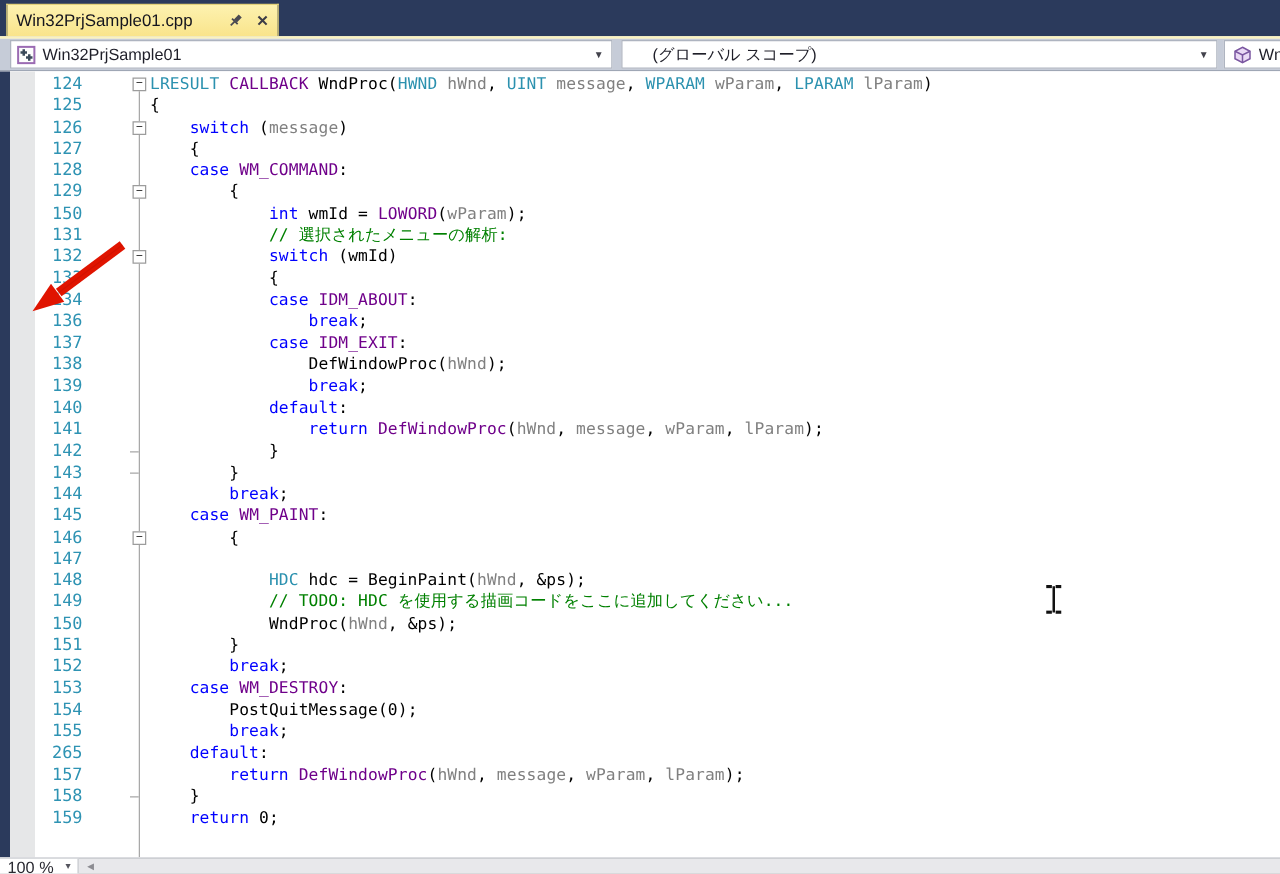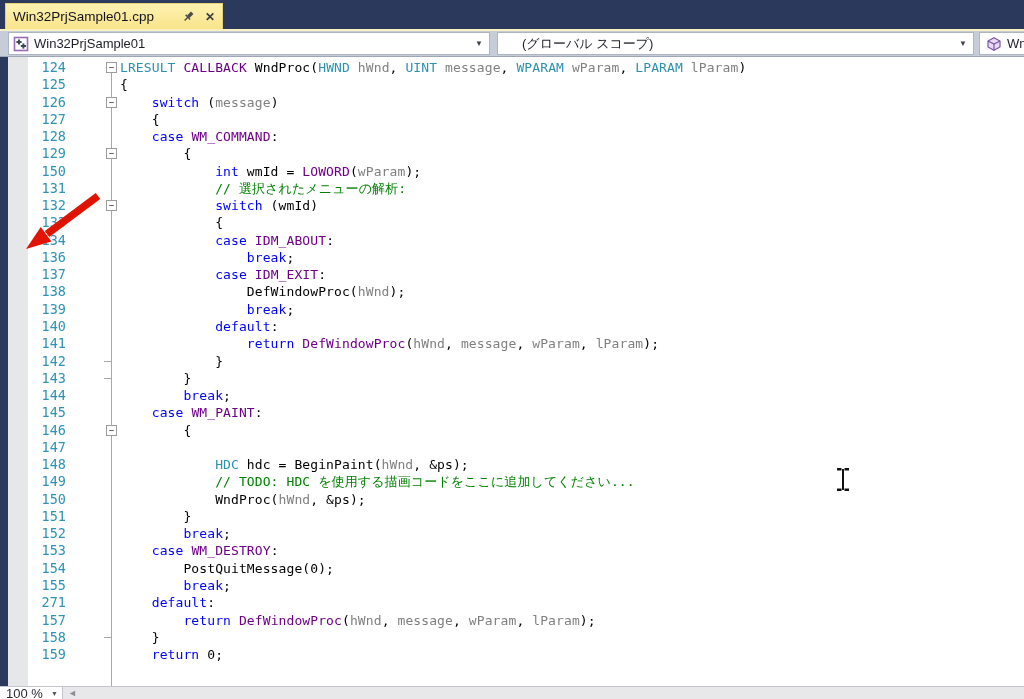--- a/index.html
+++ b/index.html
@@ -271,21 +271,21 @@
         </div>
         <div class="row">
           <span class="ln">154</span>
           <span class="code">        <span class="tk-plain">PostQuitMessage(0);</span></span>
         </div>
         <div class="row">
           <span class="ln">155</span>
           <span class="code">        <span class="tk-kw">break</span><span class="tk-plain">;</span></span>
         </div>
         <div class="row">
-          <span class="ln">271</span>
+          <span class="ln">265</span>
           <span class="code">    <span class="tk-kw">default</span><span class="tk-plain">:</span></span>
         </div>
         <div class="row">
           <span class="ln">157</span>
           <span class="code">        <span class="tk-kw">return</span><span class="tk-plain"> </span><span class="tk-macro">DefWindowProc</span><span class="tk-plain">(</span><span class="tk-param">hWnd</span><span class="tk-plain">, </span><span class="tk-param">message</span><span class="tk-plain">, </span><span class="tk-param">wParam</span><span class="tk-plain">, </span><span class="tk-param">lParam</span><span class="tk-plain">);</span></span>
         </div>
         <div class="row">
           <span class="ln">158</span>
           <span class="outline-tick"></span>
           <span class="code">    <span class="tk-plain">}</span></span>

